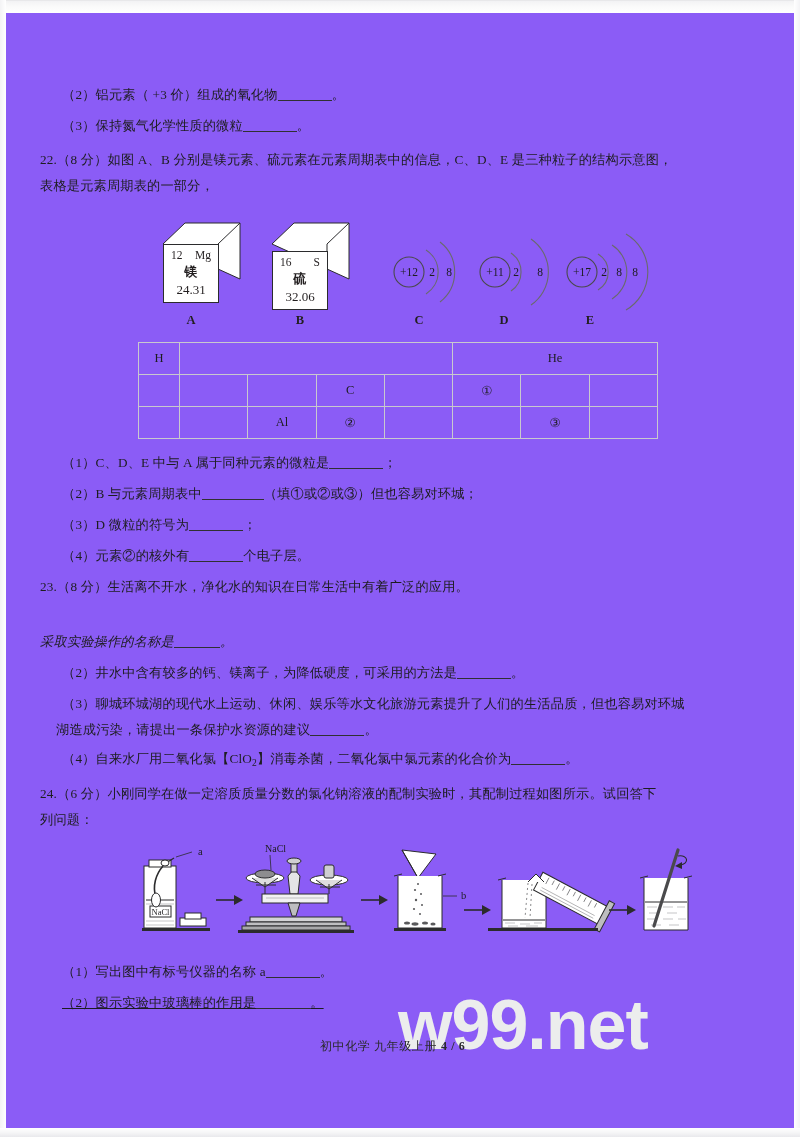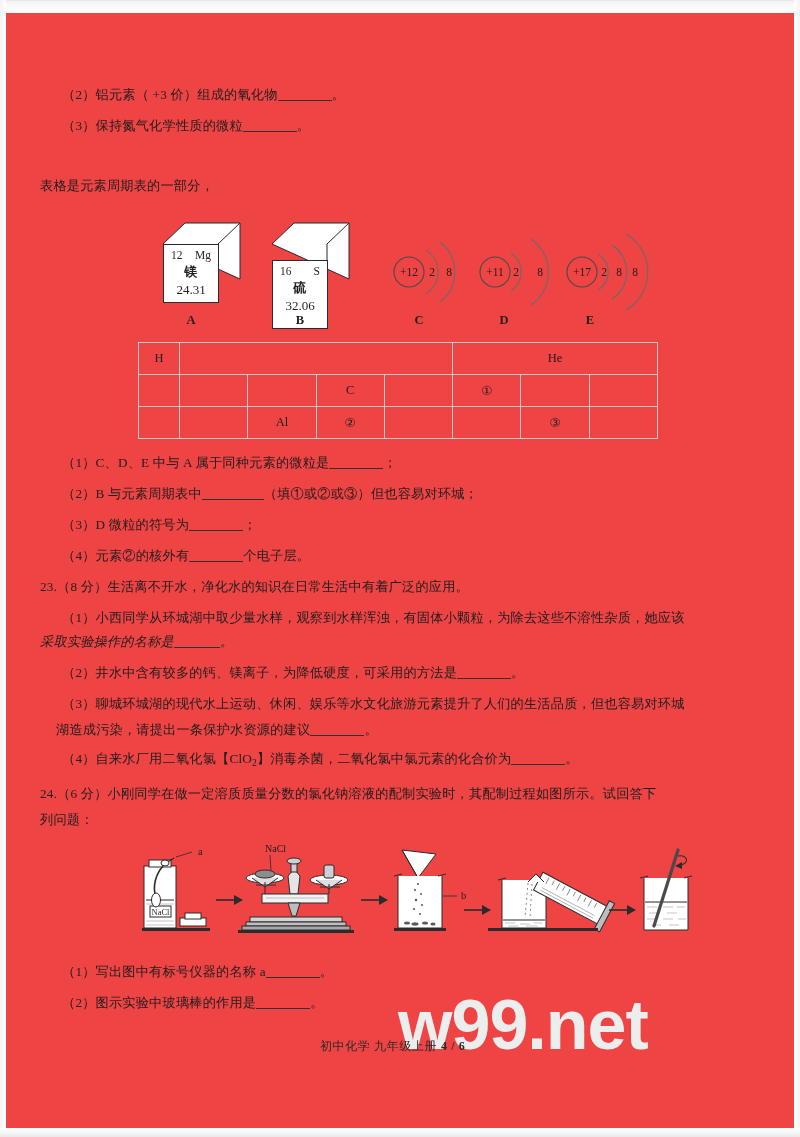--- a/index.html
+++ b/index.html
@@ -13,21 +13,21 @@
     font-family: "Liberation Serif", "DejaVu Serif", serif;
     color: #231f20;
     position: relative;
     overflow: hidden;
   }
   #page {
     position: absolute;
     left: 0; top: 0;
     width: 800px;
     height: 1137px;
-    background: #ef4444;
+    background: #8b5cf6;
     box-sizing: border-box;
   }
   .page-edge-top {
     position: absolute;
     left: 0; top: 0;
     width: 800px; height: 12px;
     background: linear-gradient(to bottom, #f2f2f4 0%, #fafafa 45%, #ffffff 100%);
     border-top: 1px solid #e8e8ea;
   }
   .page-edge-bottom {
@@ -175,20 +175,21 @@
 
   <div class="content">
 
     <div class="para" style="left:62px; top:85px;">
       <span>（2）铝元素（ +3 价）组成的氧化物</span><span class="blank bl-md"></span><span>。</span>
     </div>
     <div class="para" style="left:62px; top:116px;">
       <span>（3）保持氮气化学性质的微粒</span><span class="blank bl-md"></span><span>。</span>
     </div>
 
+    <div class="para" style="left:40px; top:150px;">22.（8 分）如图 A、B 分别是镁元素、硫元素在元素周期表中的信息，C、D、E 是三种粒子的结构示意图，</div>
     <div class="para" style="left:40px; top:176px;">表格是元素周期表的一部分，</div>
 
     <div class="cube" style="left:163px; top:222px;">
       <svg width="78" height="82">
         <polygon points="0,22 22,1 77,1 77,57" fill="#ffffff" stroke="#2b2b2d" stroke-width="1"></polygon>
         <line x1="55" y1="22" x2="77" y2="1" stroke="#2b2b2d" stroke-width="1"></line>
         <line x1="55" y1="22" x2="55" y2="81" stroke="#2b2b2d" stroke-width="1"></line>
       </svg>
       <div class="face" style="width:56px; height:59px; left:0; top:22px;">
         <div class="row1">
@@ -200,21 +201,21 @@
       </div>
     </div>
     <div class="fig-label" style="left:171px; top:313px;">A</div>
 
     <div class="cube" style="left:272px; top:222px;">
       <svg width="78" height="82">
         <polygon points="0,22 22,1 77,1 77,57" fill="#ffffff" stroke="#2b2b2d" stroke-width="1"></polygon>
         <line x1="55" y1="22" x2="77" y2="1" stroke="#2b2b2d" stroke-width="1"></line>
         <line x1="55" y1="22" x2="55" y2="81" stroke="#2b2b2d" stroke-width="1"></line>
       </svg>
-      <div class="face" style="width:56px; height:69px; left:0; top:38px;">
+      <div class="face" style="width:56px; height:59px; left:0; top:29px;">
         <div class="row1">
           <span>16</span>
           <span>S</span>
         </div>
         <div class="cn">硫</div>
         <div class="mass">32.06</div>
       </div>
     </div>
     <div class="fig-label" style="left:280px; top:313px;">B</div>
 
@@ -293,21 +294,20 @@
       <span>（2）B 与元素周期表中</span><span class="blank bl-lg"></span><span>（填①或②或③）但也容易对环城；</span>
     </div>
     <div class="para" style="left:62px; top:515px;">
       <span>（3）D 微粒的符号为</span><span class="blank bl-md"></span><span>；</span>
     </div>
     <div class="para" style="left:62px; top:546px;">
       <span>（4）元素②的核外有</span><span class="blank bl-md"></span><span>个电子层。</span>
     </div>
 
     <div class="para" style="left:40px; top:577px;">23.（8 分）生活离不开水，净化水的知识在日常生活中有着广泛的应用。</div>
-    <div class="para" style="left:62px; top:608px;">（1）小西同学从环城湖中取少量水样，观察到水样浑浊，有固体小颗粒，为除去这些不溶性杂质，她应该</div>
     <div class="para" style="left:40px; top:632px;font-style:italic;">
       <span>采取实验操作的名称是</span><span class="blank bl-sm"></span><span>。</span>
     </div>
     <div class="para" style="left:62px; top:663px;">
       <span>（2）井水中含有较多的钙、镁离子，为降低硬度，可采用的方法是</span><span class="blank bl-md"></span><span>。</span>
     </div>
     <div class="para" style="left:62px; top:694px;">（3）聊城环城湖的现代水上运动、休闲、娱乐等水文化旅游元素提升了人们的生活品质，但也容易对环城</div>
     <div class="para" style="left:56px; top:720px;">
       <span>湖造成污染，请提出一条保护水资源的建议</span><span class="blank bl-md"></span><span>。</span>
     </div>
@@ -497,21 +497,21 @@
             <path d="M 548 18 C 558 16 560 26 550 27" stroke="#2b2b2d" stroke-width="1.1"></path>
             <polygon points="552,24 545,28 552,31" fill="#2b2b2d" stroke="none"></polygon>
           </g>
         </g>
       </svg>
     </div>
 
     <div class="para" style="left:62px; top:962px;">
       <span>（1）写出图中有标号仪器的名称 a</span><span class="blank bl-md"></span><span>。</span>
     </div>
-    <div class="para" style="left:62px; top:993px;">
+    <div class="para" style="left:62px; top:993px;text-decoration:underline;">
       <span>（2）图示实验中玻璃棒的作用是</span><span class="blank bl-md"></span><span>。</span>
     </div>
 
     <div class="watermark" style="left:398px; top:985px;">w99.net</div>
 
     <div class="footer" style="left:320px; top:1038px;">
       <span>初中化学  九年级上册</span><span class="pg">4 / 6</span>
     </div>
 
   </div>

